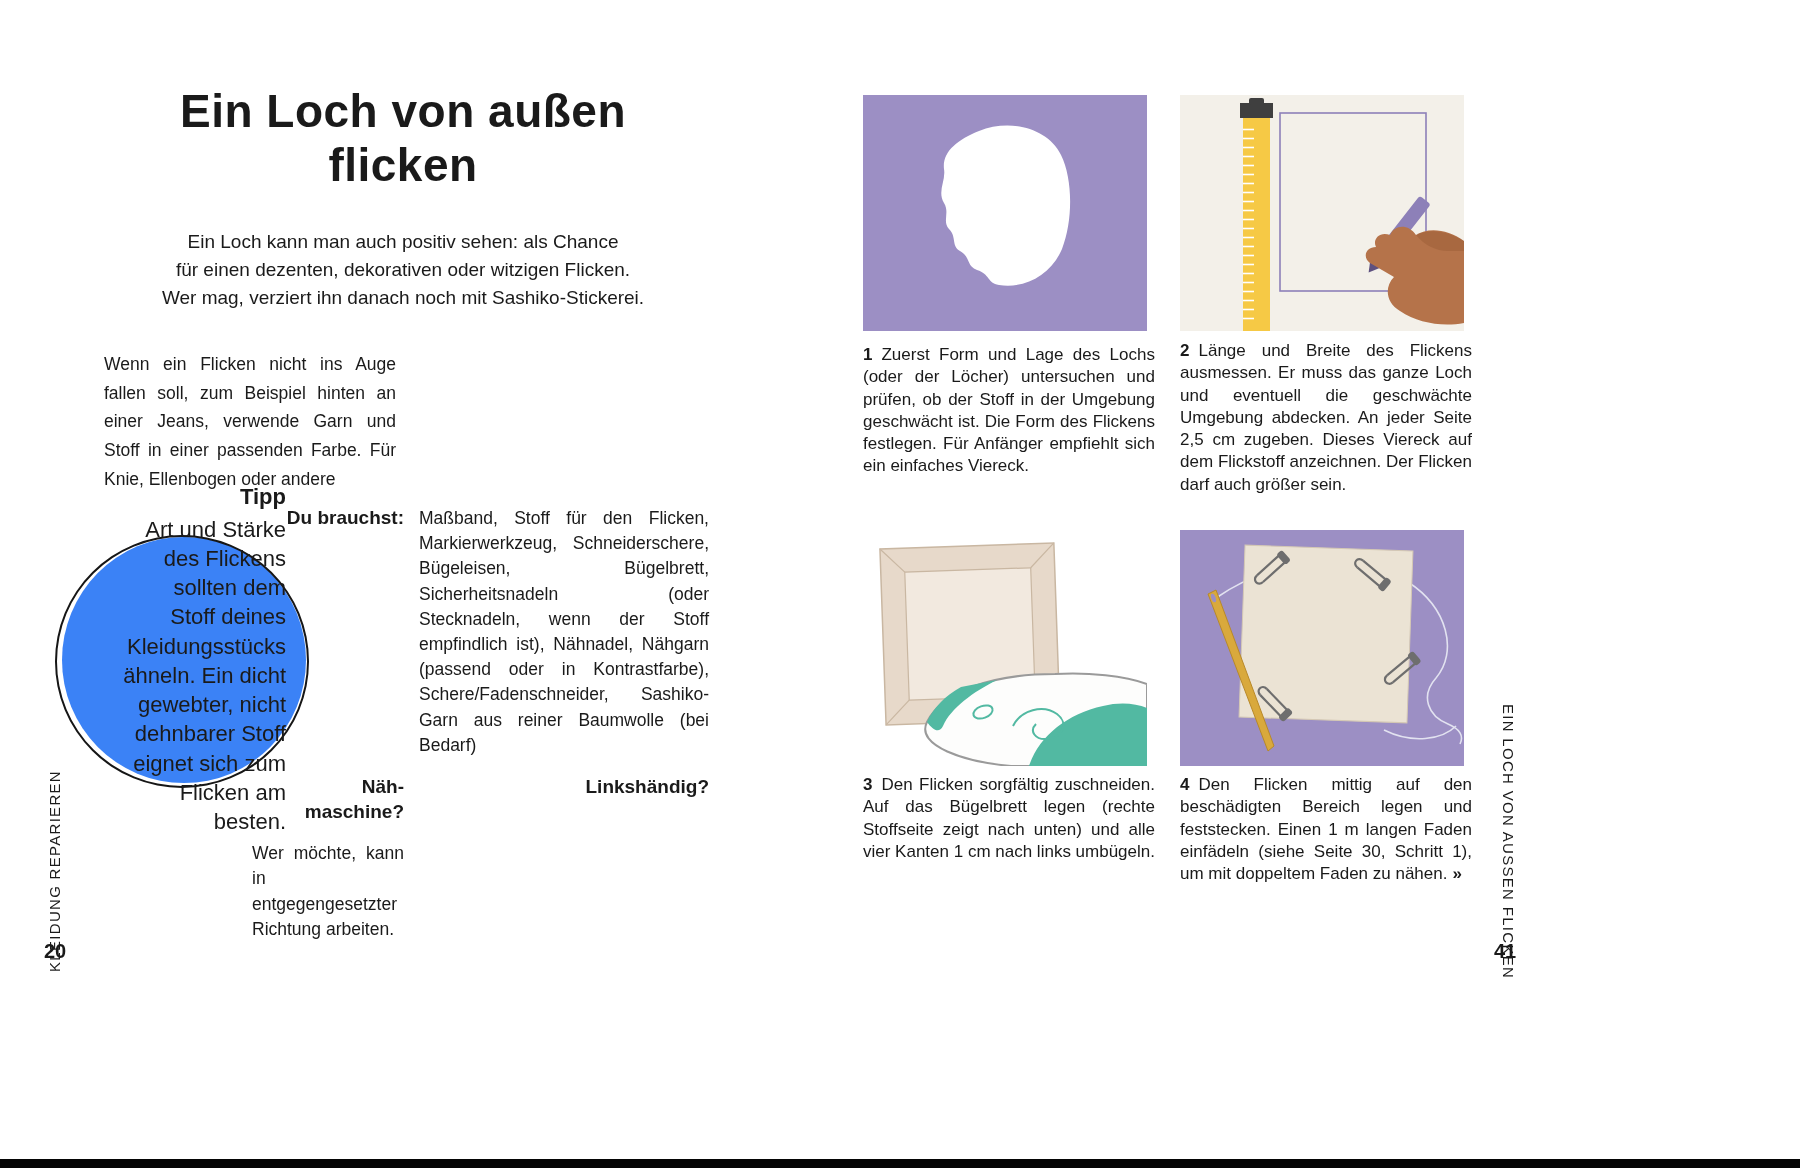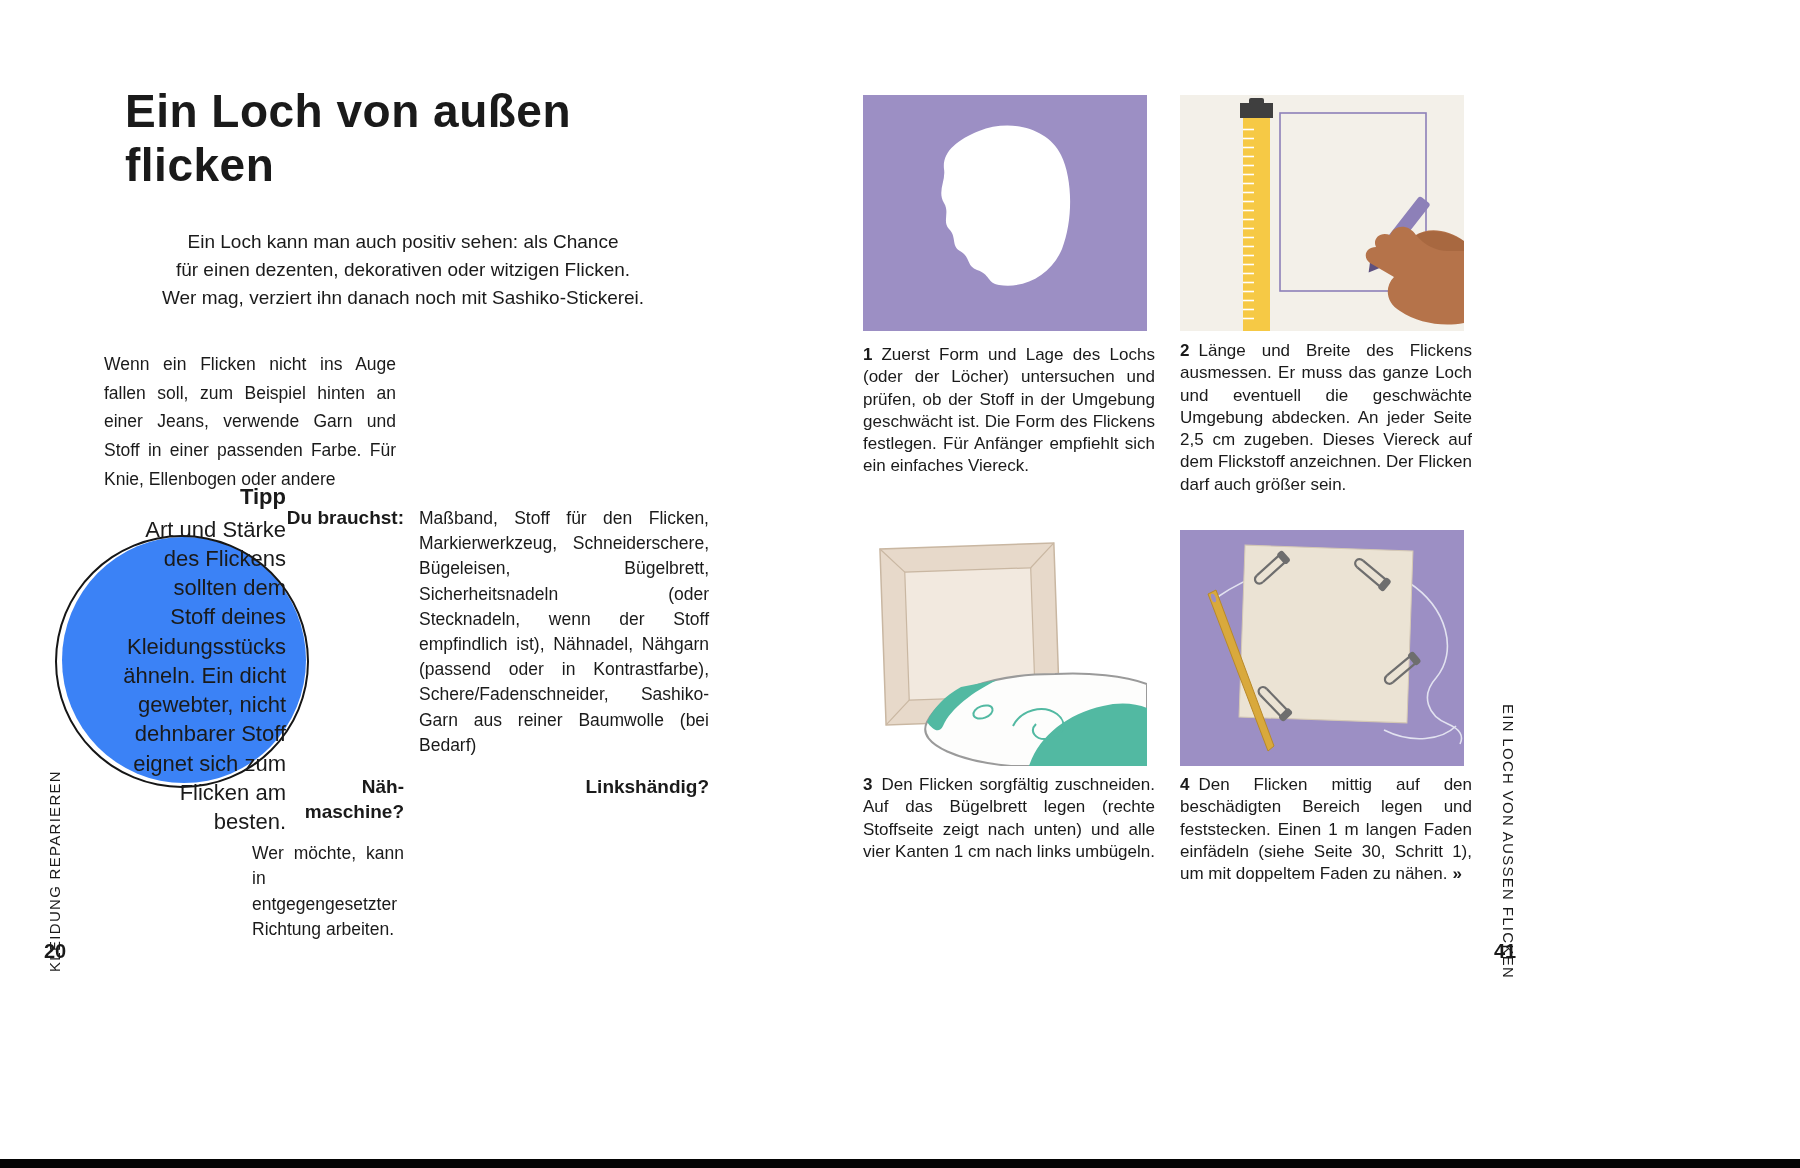--- a/index.html
+++ b/index.html
@@ -2,21 +2,21 @@
 <html><head>
 <meta charset="utf-8">
 <style>
   * { margin:0; padding:0; box-sizing:border-box; }
   html,body { background:#ffffff; }
   body { font-family:"Liberation Sans", sans-serif; color:#1a1a1a; }
   .spread { position:relative; width:1800px; height:1168px; background:#ffffff; overflow:hidden; }
   .layer { position:absolute; inset:0; }
 
   
-  .title { position:absolute; left:125px; top:84px; width:556px; 
+  .title { position:absolute; left:125px; top:84px; width:556px; text-align:center;
            font-size:46px; line-height:1.18; font-weight:bold; letter-spacing:.5px; }
   .title-line { display:block; }
   .intro { position:absolute; left:118px; top:228px; width:570px; text-align:center;
            font-size:19px; line-height:1.48; white-space:pre-line; }
   .body-col { position:absolute; top:350px; width:292px; font-size:17.5px;
               line-height:1.64; text-align:justify; }
   .col-1 { left:104px; }
   .col-2 { left:414px; }
 
   .tip-circle { position:absolute; left:62px; top:537px; width:244px; height:246px;

